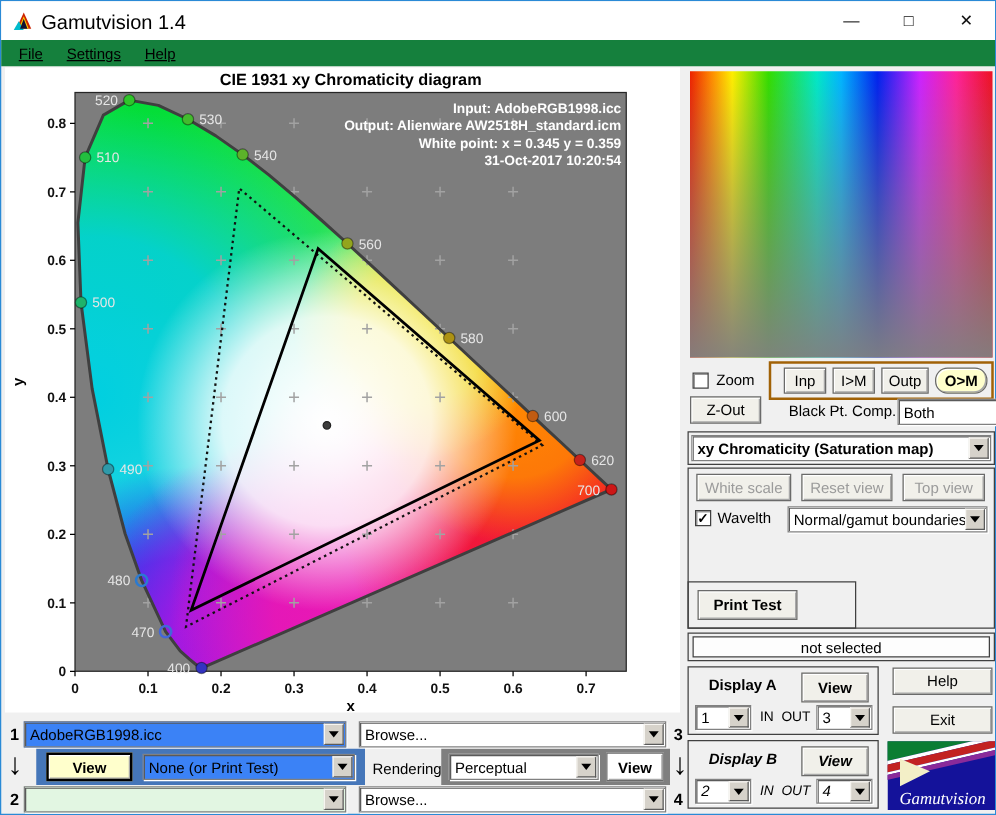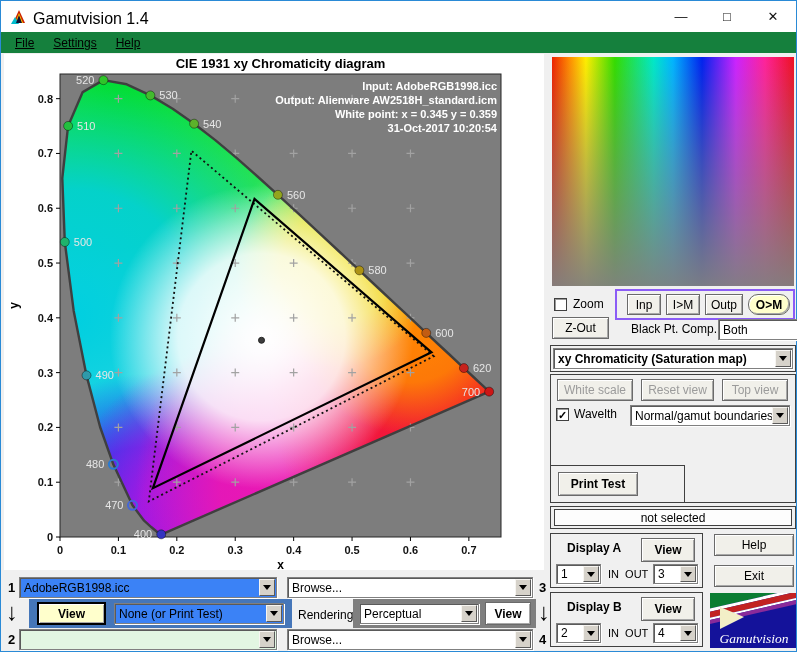--- a/index.html
+++ b/index.html
@@ -16,21 +16,21 @@
   .lbl{position:absolute;font-size:12px;white-space:nowrap;}
   .bold{font-weight:bold;}
   .btn{position:absolute;display:flex;align-items:center;justify-content:center;background:#f1f0ea;
        border:1px solid #6a6a6a;box-shadow:inset 1px 1px 0 #ffffff,inset -1px -1px 0 #a8a8a8;
        font-size:12px;box-sizing:border-box;cursor:default;}
   .btn.yellow{background:#ffffcc;}
   .btn.white{background:#ffffff;}
   .btn.primary{border:2px solid #000;}
   .btn.disabled{color:#9b9b9b;}
   .box{position:absolute;border:1px solid #404040;box-sizing:border-box;}
-  .box2{position:absolute;border:2px solid #8b5cf6;box-sizing:border-box;}
+  .box2{position:absolute;border:2px solid #a16207;box-sizing:border-box;}
   .combo{position:absolute;background:#ffffff;border:1px solid #808080;box-shadow:inset 1px 1px 0 #5a5a5a,1px 1px 0 #ffffff;
          display:flex;align-items:center;padding-left:4px;font-size:12px;box-sizing:border-box;overflow:hidden;white-space:nowrap;}
   .combo .arrow-btn{position:absolute;right:1px;top:1px;bottom:1px;width:16px;background:#d6d2ca;
          border:1px solid;border-color:#f7f5f1 #5a5a5a #5a5a5a #f7f5f1;display:flex;align-items:center;justify-content:center;box-sizing:border-box;}
   .tri{width:0;height:0;border-left:4px solid transparent;border-right:4px solid transparent;border-top:5px solid #000;}
   .combo.yellow{background:#3b82f6;}
   .combo.green{background:#e2f6e2;}
   .cb{position:absolute;width:13px;height:13px;background:#ffffff;border:1px solid #404040;
       box-shadow:inset 1px 1px 0 #9a9a9a;font-size:11px;line-height:12px;text-align:center;font-weight:bold;box-sizing:border-box;}
   .colorsquare{left:551px;top:56px;width:242px;height:229px;
@@ -323,21 +323,21 @@
       <span>3</span>
       <span class="arrow-btn">
           <span class="tri"></span>
         </span>
     </div>
   </div>
 
   <div class="btn" style="left:713px;top:533px;width:80px;height:22px;">Help</div>
   <div class="btn" style="left:713px;top:564px;width:80px;height:22px;">Exit</div>
 
-  <div class="box" style="left:549px;top:591px;width:153px;height:55px;">
+  <div class="box" style="left:549px;top:591px;width:153px;height:55px;font-style:italic;">
     <div class="lbl bold" style="left:16px;top:7px;">Display B</div>
     <div class="btn bold" style="left:90px;top:4px;width:54px;height:24px;">View</div>
     <div class="combo" style="left:5px;top:30px;width:45px;height:20px;">
       <span>2</span>
       <span class="arrow-btn">
           <span class="tri"></span>
         </span>
     </div>
     <div class="lbl inout" style="left:57px;top:34px;">IN  OUT</div>
     <div class="combo" style="left:102px;top:30px;width:45px;height:20px;">

